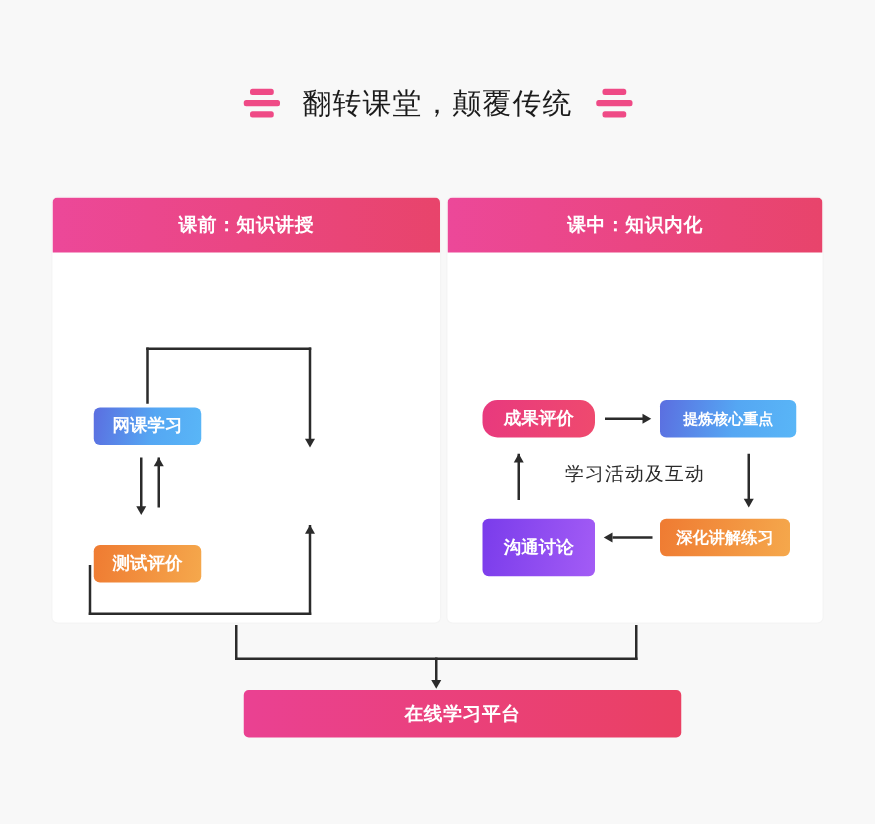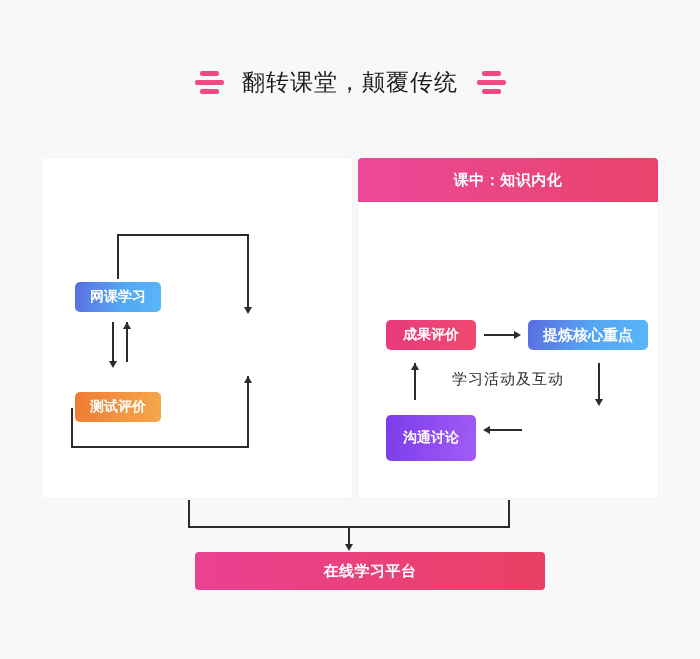--- a/index.html
+++ b/index.html
@@ -97,33 +97,33 @@
     inset: -9px -10px;
     border-radius: 9px;
     z-index: -1;
   }
   .pill span { position: relative; z-index: 1; }
 
   .pill.blue   { background: linear-gradient(100deg,#5b6ee0 0%, #55a7f3 55%, #59b6f7 100%); }
   .pill.blue   .glow { background: #e8f0fe; }
   .pill.orange { background: linear-gradient(100deg,#ef7b32 0%, #f5a84c 100%); }
   .pill.orange .glow { background: #fdeee2; }
-  .pill.pink   { background: linear-gradient(100deg,#e8397e 0%, #ef4a6e 100%); }
+  .pill.pink   { background: linear-gradient(100deg,#e8397e 0%, #ef4a6e 100%); border-radius: 12px; }
   .pill.pink   .glow { background: #fce7ef; }
   .pill.purple { background: linear-gradient(100deg,#7a3ceb 0%, #a35cf5 100%); }
   .pill.purple .glow { background: #f0e9fd; }
 
   
   .pill-wangke  { left: 33px;  top: 124px; width: 86px;  height: 30px; font-size: 14px; }
   .pill-ceshi   { left: 33px;  top: 214px; width: 86px;  height: 30px; font-size: 14px; margin-top: 20px; }
   .pill-tichu   { left: 140px; top: 163px; width: 132px; height: 44px; font-size: 17px; }
 
   
   .pill-chengguo { left: 28px;  top: 118px; width: 90px;  height: 30px; font-size: 14px; }
-  .pill-tilian   { left: 170px; top: 118px; width: 120px; height: 30px; font-size: 15px; }
+  .pill-tilian   { left: 170px; top: 118px; width: 109px; height: 30px; font-size: 12px; }
   .pill-goutong  { left: 28px;  top: 213px; width: 90px;  height: 46px; font-size: 14px; }
   .pill-shenhua  { left: 170px; top: 213px; width: 104px; height: 30px; font-size: 13px; }
 
   
   .ln {
     position: absolute;
     background: #2b2b2b;
   }
   .ln.h { height: 2px; }
   .ln.v { width: 2px; }
@@ -193,20 +193,21 @@
   </div>
   <div class="title-text">翻转课堂，颠覆传统</div>
   <div class="title-deco">
     <div class="bar short"></div>
     <div class="bar long"></div>
     <div class="bar short"></div>
   </div>
 </div>
 
 <div class="card left">
+  <div class="card-header">课前：知识讲授</div>
   <div class="card-body">
 
     <div class="ln v" style="left:75px; top:76px; height:45px;"></div>
     <div class="ln h" style="left:75px; top:76px; width:132px;"></div>
     <div class="ln v" style="left:205px; top:76px; height:74px;"></div>
     <div class="arrow down" style="left:201.5px; top:149px;"></div>
 
     <div class="ln v" style="left:70px; top:164px; height:40px;"></div>
     <div class="arrow down" style="left:66.5px; top:203px;"></div>
     <div class="ln v" style="left:84px; top:164px; height:40px;"></div>
@@ -257,20 +258,24 @@
     <div class="pill blue pill-tilian">
       <div class="glow"></div>
       <span>提炼核心重点</span>
     </div>
 
     <div class="pill purple pill-goutong">
       <div class="glow"></div>
       <span>沟通讨论</span>
     </div>
 
+    <div class="pill orange pill-shenhua">
+      <div class="glow"></div>
+      <span>深化讲解练习</span>
+    </div>
 
   </div>
 </div>
 
 <div class="ln v" style="left:188px; top:500px; height:28px;"></div>
 <div class="ln v" style="left:508px; top:500px; height:28px;"></div>
 <div class="ln h" style="left:188px; top:526px; width:322px;"></div>
 <div class="ln v" style="left:348px; top:526px; height:20px;"></div>
 <div class="arrow down" style="left:344.5px; top:544px;"></div>
 

